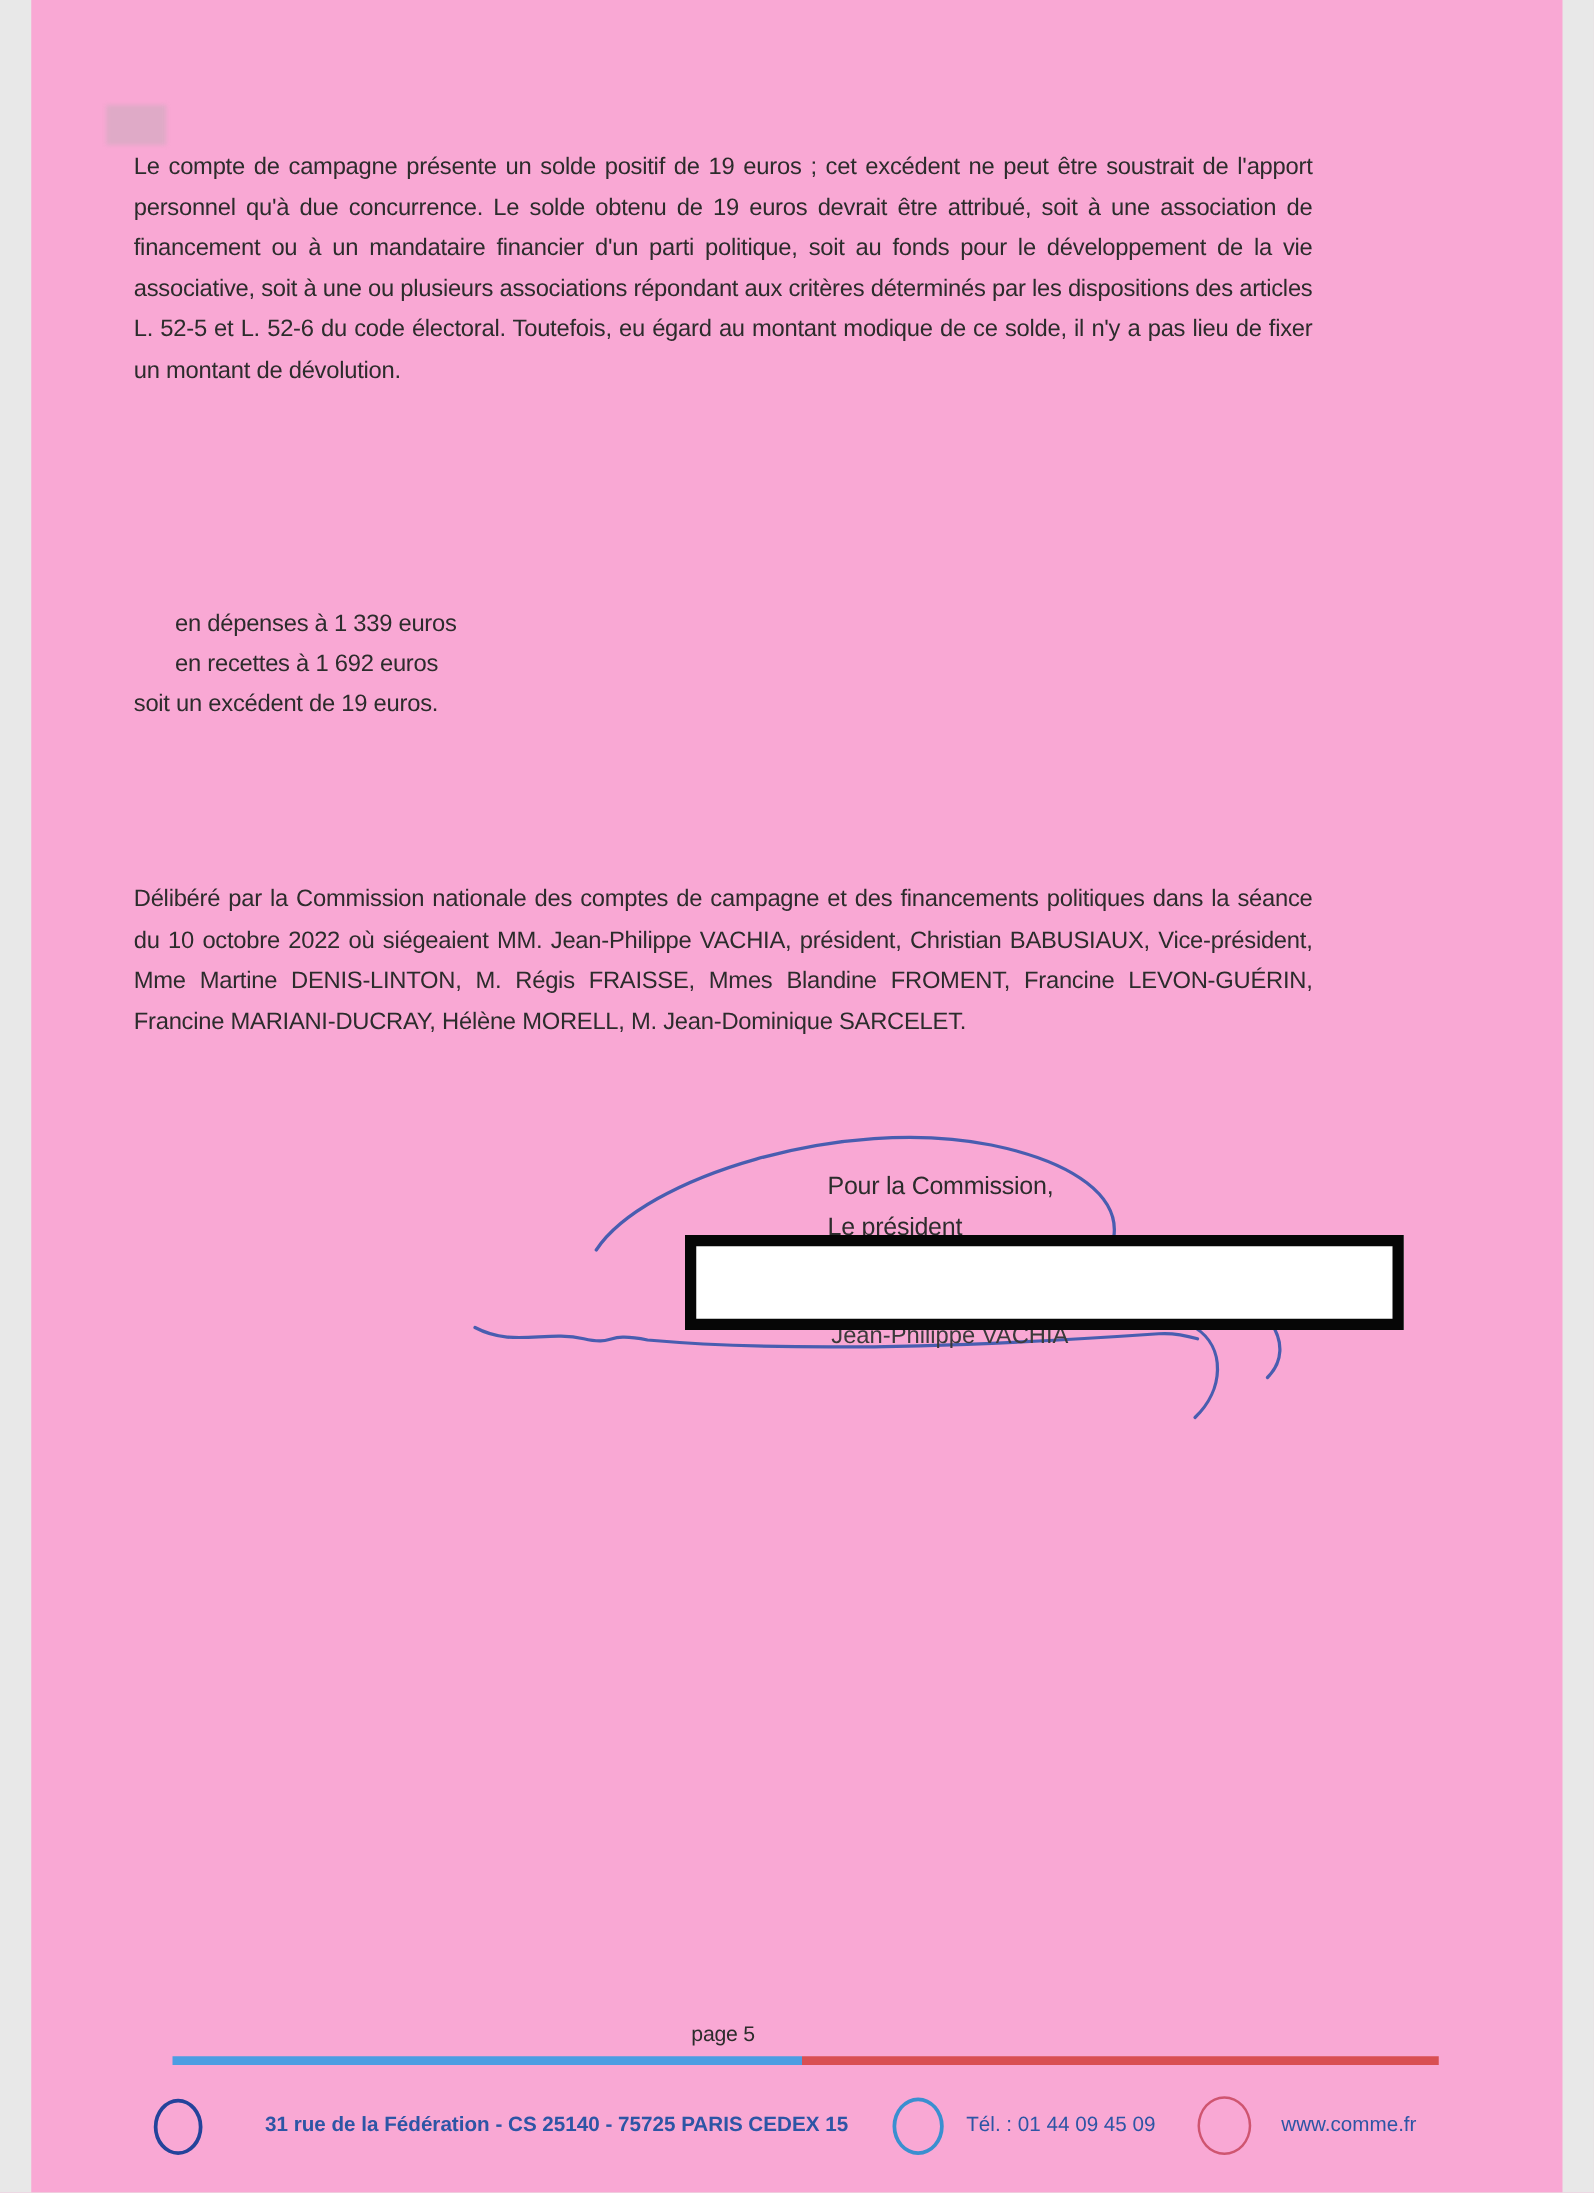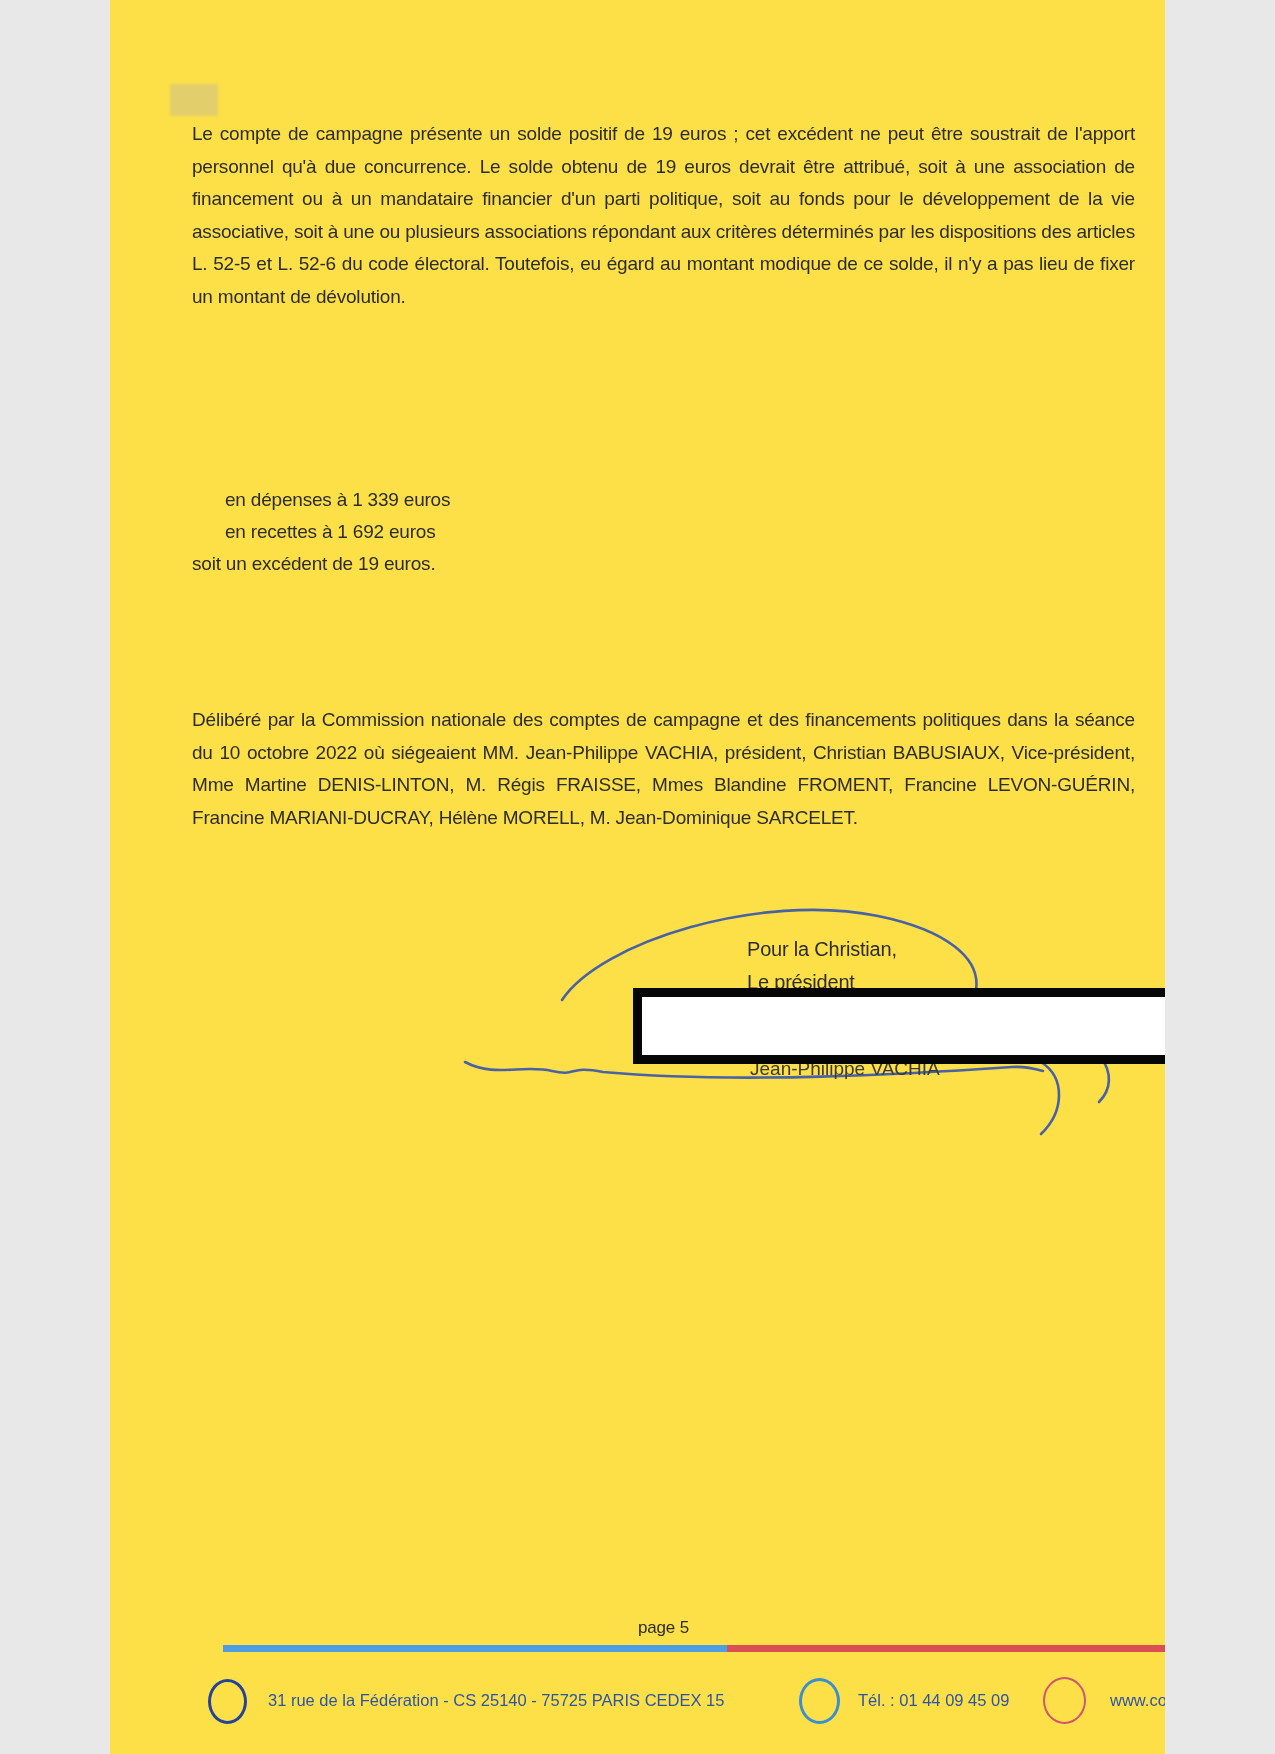--- a/index.html
+++ b/index.html
@@ -1,20 +1,20 @@
 <!DOCTYPE html>
 <html style="--bar_blue: #4d9de2; --bar_red: #d94f53; --circle1_blue: #24439b; --circle2_blue: #3a8fd0; --circle3_red: #cf5570; --footer_text_blue: #2d55a5; --signature_blue: #3a57ad;"><head>
 <meta charset="utf-8">
 <style>
   html,body{margin:0;padding:0;background:#e8e8e8;}
   .page{
     position:relative;
-    width:1055px;height:1754px;
+    width:1225px;height:1754px;
     margin:0 auto;
-    background:#fde047;
+    background:#f9a8d4;
     overflow:hidden;
     font-family:"Liberation Sans",sans-serif;
     color:#2c2c2c;
   }
   .abs{position:absolute;}
   .body-text{
     font-size:19px;
     line-height:32.5px;
     letter-spacing:-0.2px;
   }
@@ -55,41 +55,41 @@
     z-index:1;
   }
   .footer-row{font-size:16.5px;color:var(--footer_text_blue,#2d55a5);}
   .circle{
     box-sizing:border-box;border-radius:50%;
     background:transparent;
   }
   .circle-1{left:98px;top:1679px;width:39px;height:45px;border:3px solid var(--circle1_blue,#24439b);}
   .circle-2{left:689px;top:1678px;width:41px;height:46px;border:3px solid var(--circle2_blue,#3a8fd0);}
   .circle-3{left:933px;top:1677px;width:43px;height:47px;border:2.5px solid var(--circle3_red,#cf5570);}
-  .footer-address{left:158px;top:1691px;white-space:nowrap;}
+  .footer-address{left:187px;top:1691px;white-space:nowrap;font-weight:bold;}
   .footer-phone{left:748px;top:1691px;white-space:nowrap;}
   .footer-web{left:1000px;top:1691px;white-space:nowrap;}
 </style>
 </head>
 <body>
 
 <div class="page">
 
   <div class="abs scan-smudge"></div>
 
   <div class="abs body-text just para1">Le compte de campagne présente un solde positif de 19 euros ; cet excédent ne peut être soustrait de l'apport personnel qu'à due concurrence. Le solde obtenu de 19 euros devrait être attribué, soit à une association de financement ou à un mandataire financier d'un parti politique, soit au fonds pour le développement de la vie associative, soit à une ou plusieurs associations répondant aux critères déterminés par les dispositions des articles L. 52-5 et L. 52-6 du code électoral. Toutefois, eu égard au montant modique de ce solde, il n'y a pas lieu de fixer un montant de dévolution.</div>
 
 
   <div class="abs body-text art art-dep">en dépenses à 1 339 euros</div>
   <div class="abs body-text art art-rec">en recettes à 1 692 euros</div>
   <div class="abs body-text art art-soit">soit un excédent de 19 euros.</div>
 
   <div class="abs body-text just delib">Délibéré par la Commission nationale des comptes de campagne et des financements politiques dans la séance du 10 octobre 2022 où siégeaient MM. Jean-Philippe VACHIA, président, Christian BABUSIAUX, Vice-président, Mme Martine DENIS-LINTON, M. Régis FRAISSE, Mmes Blandine FROMENT, Francine LEVON-GUÉRIN, Francine MARIANI-DUCRAY, Hélène MORELL, M. Jean-Dominique SARCELET.</div>
 
-  <div class="abs body-text sig-line1">Pour la Christian,</div>
+  <div class="abs body-text sig-line1">Pour la Commission,</div>
   <div class="abs body-text sig-line2">Le président</div>
 
   <svg class="abs sig-svg" width="690" height="300" viewBox="0 0 690 300">
 
     <path d="M122,150 C160,92 320,42 438,66 C506,80 541,108 536,140 C532,162 538,186 546,208"></path>
 
     <path d="M25,212 C55,228 82,214 112,221 C138,227 128,215 163,222 C300,234 470,224 572,217 C585,216 596,219 603,221"></path>
 
     <path d="M601,212 C626,228 624,262 601,284"></path>
 

